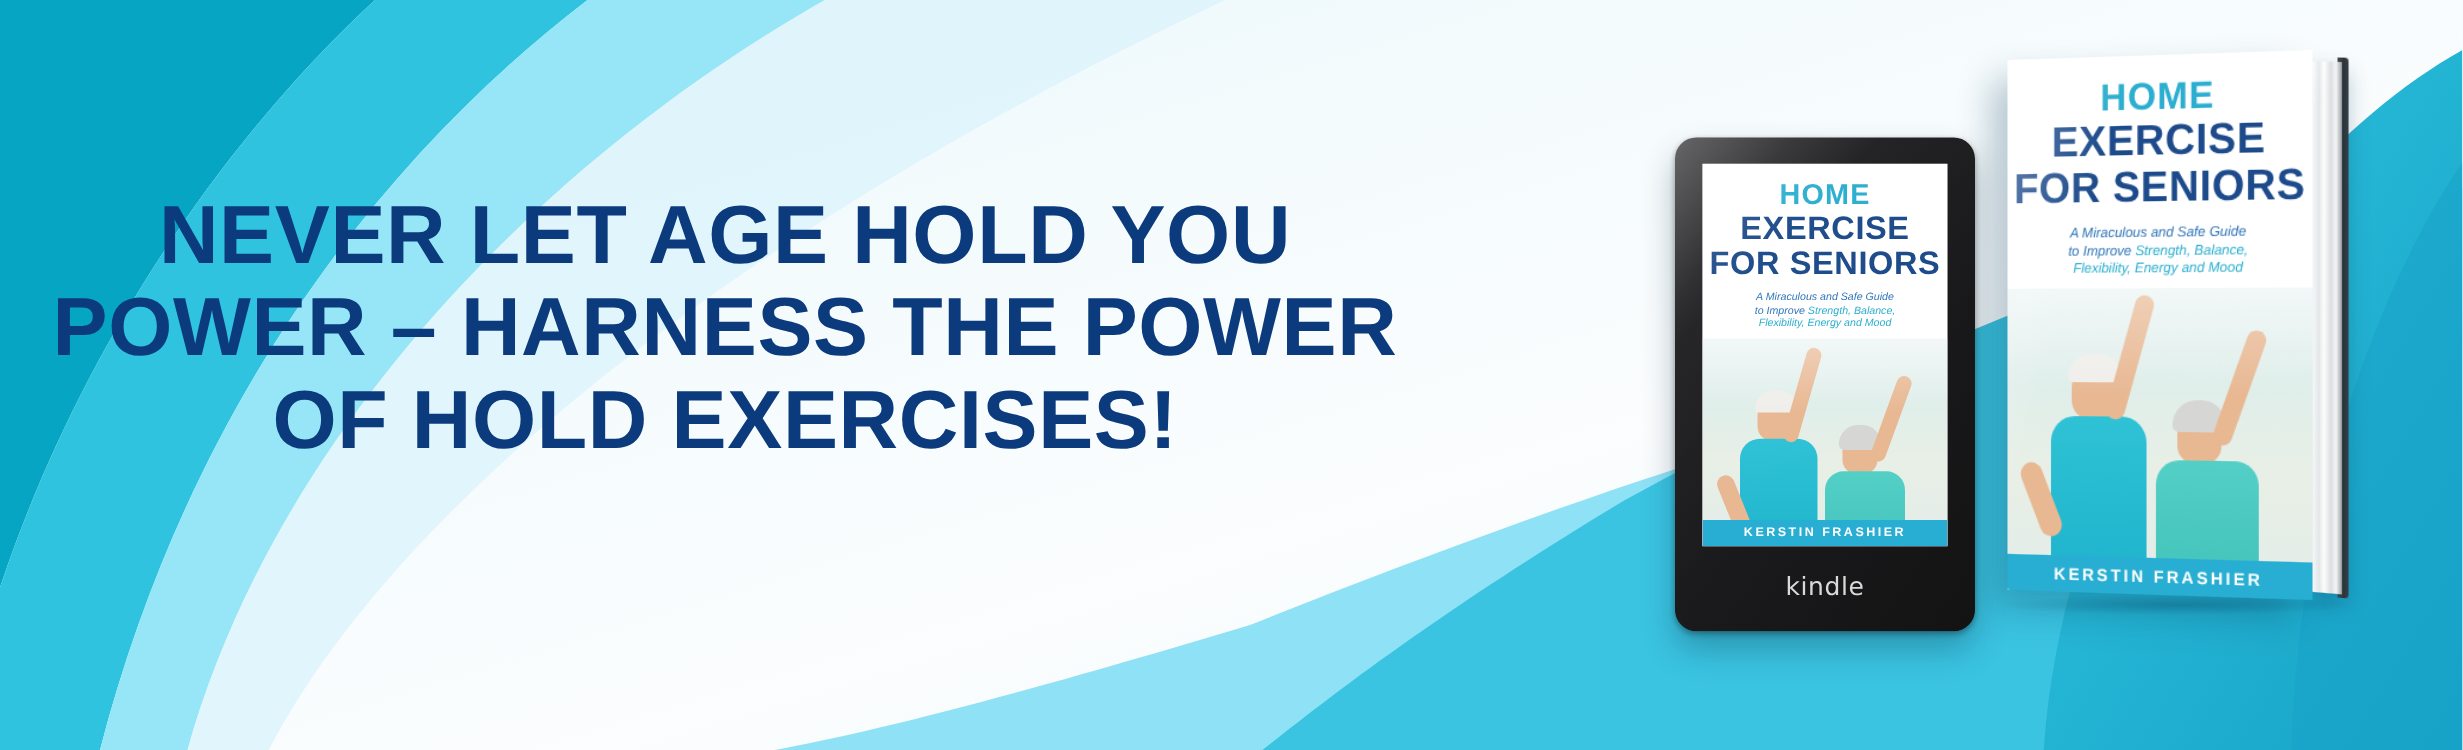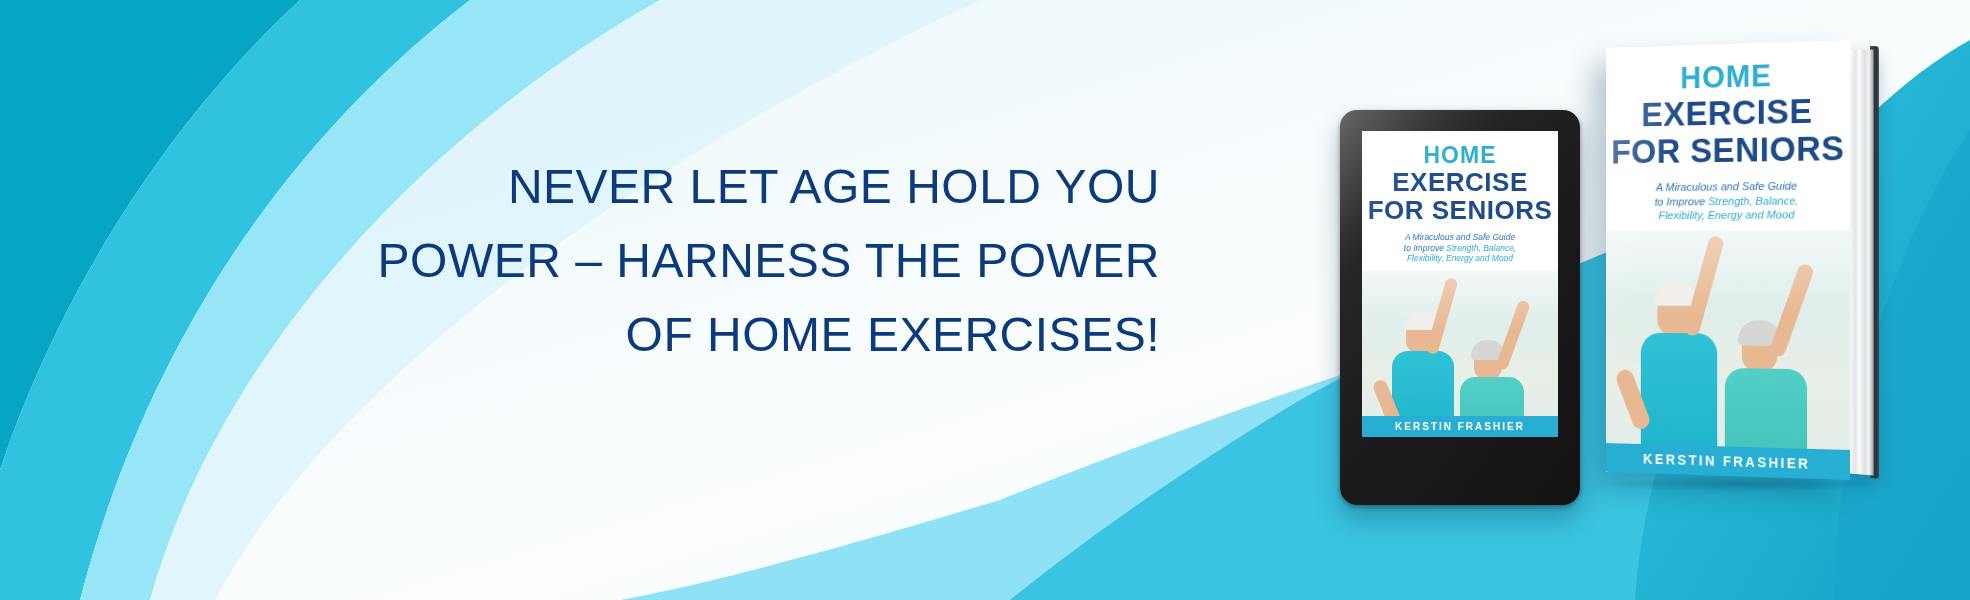--- a/index.html
+++ b/index.html
@@ -24,28 +24,27 @@
   
   .headline-block {
     position:absolute;
     left:0; top:150px;
     width:1160px;
     text-align:center;
     z-index:5;
   }
   .headline-line {
     font-family:"Liberation Sans", sans-serif;
-    font-weight:normal;
-    font-size:48px;
+    font-weight:bold;
+    font-size:66px;
     line-height:74px;
     letter-spacing:0.5px;
     color:#0B3B7D;
     white-space:nowrap;
     display:block;
-    text-align:right;
   }
 
   
   .kindle {
     position:absolute;
     left:1340px; top:110px;
     width:240px; height:395px;
     background:linear-gradient(125deg,#3b3b3d 0%,#232325 18%,#1a1a1c 55%,#131314 100%);
     border-radius:17px;
     box-shadow:0 14px 26px rgba(10,40,60,.30), 0 2px 5px rgba(0,0,0,.35);
@@ -198,21 +197,21 @@
     <path d="M1970,150 C1760,175 1520,280 1300,400 C1150,490 1060,560 1010,600 L1970,600 Z" fill="#3AC4E2"></path>
 
     <path d="M1970,40 C1880,90 1790,190 1720,310 C1665,410 1640,520 1635,600 L1970,600 Z" fill="url(#rdeep)"></path>
 
     <path d="M1970,130 C1915,210 1870,330 1850,440 C1838,510 1834,560 1833,600 L1970,600 Z" fill="#18A2C8" opacity="0.55"></path>
   </svg>
 
   <div class="headline-block">
     <span class="headline-line">NEVER LET AGE HOLD YOU</span>
     <span class="headline-line">POWER – HARNESS THE POWER</span>
-    <span class="headline-line">OF HOME EXERCISES!</span>
+    <span class="headline-line">OF HOLD EXERCISES!</span>
   </div>
 
   <div class="kindle">
     <div class="kindle-screen">
       <div class="cover">
         <div class="cover-title">
           <span class="cover-t1" style="font-size:23px;">HOME</span>
           <span class="cover-t2" style="font-size:26px;margin-top:2px;">EXERCISE</span>
           <span class="cover-t3" style="font-size:26px;margin-top:2px;">FOR SENIORS</span>
         </div>
@@ -238,20 +237,21 @@
             <div class="skin" style="position:absolute;left:145px;top:28px;width:12px;height:72px;border-radius:7px;transform:rotate(20deg);"></div>
           </div>
           <div style="position:absolute;inset:0;background:linear-gradient(180deg,rgba(255,255,255,.35) 0%,rgba(255,255,255,0) 35%);"></div>
         </div>
         <div class="cover-band" style="height:21px;">
           <span style="font-size:10px;letter-spacing:2px;">KERSTIN FRASHIER</span>
         </div>
       </div>
     </div>
     <div class="kindle-bezel-hl"></div>
+    <div class="kindle-brand">kindle</div>
   </div>
 
   <div class="book">
     <div class="book-shadow"></div>
     <div class="book-spine-edge"></div>
     <div class="book-pages"></div>
     <div class="book-front">
       <div class="cover">
         <div class="cover-title" style="padding-top:7%;">
           <span class="cover-t1" style="font-size:31px;">HOME</span>

